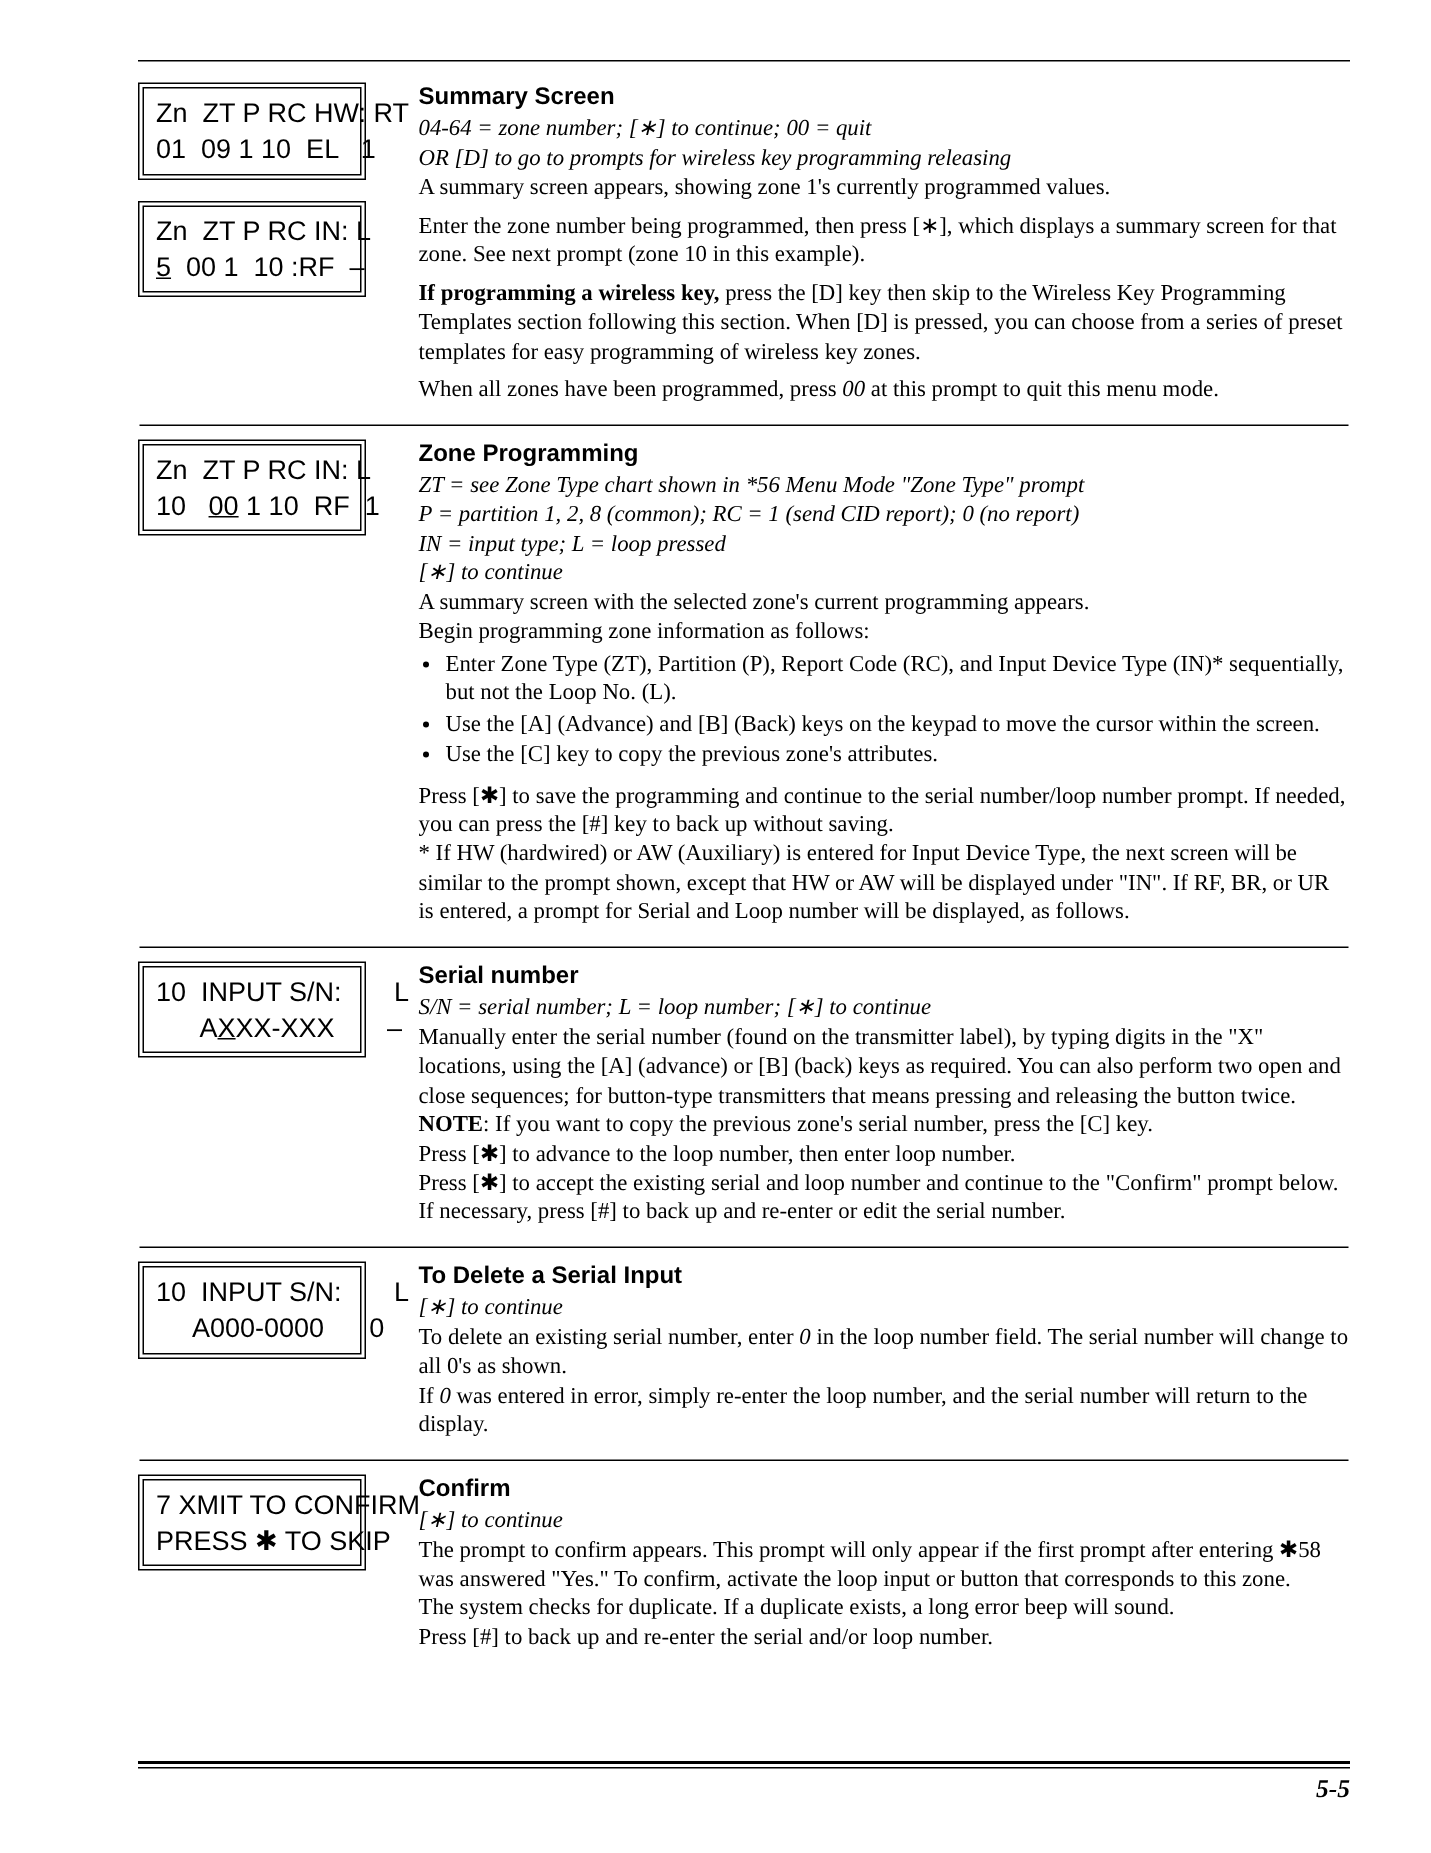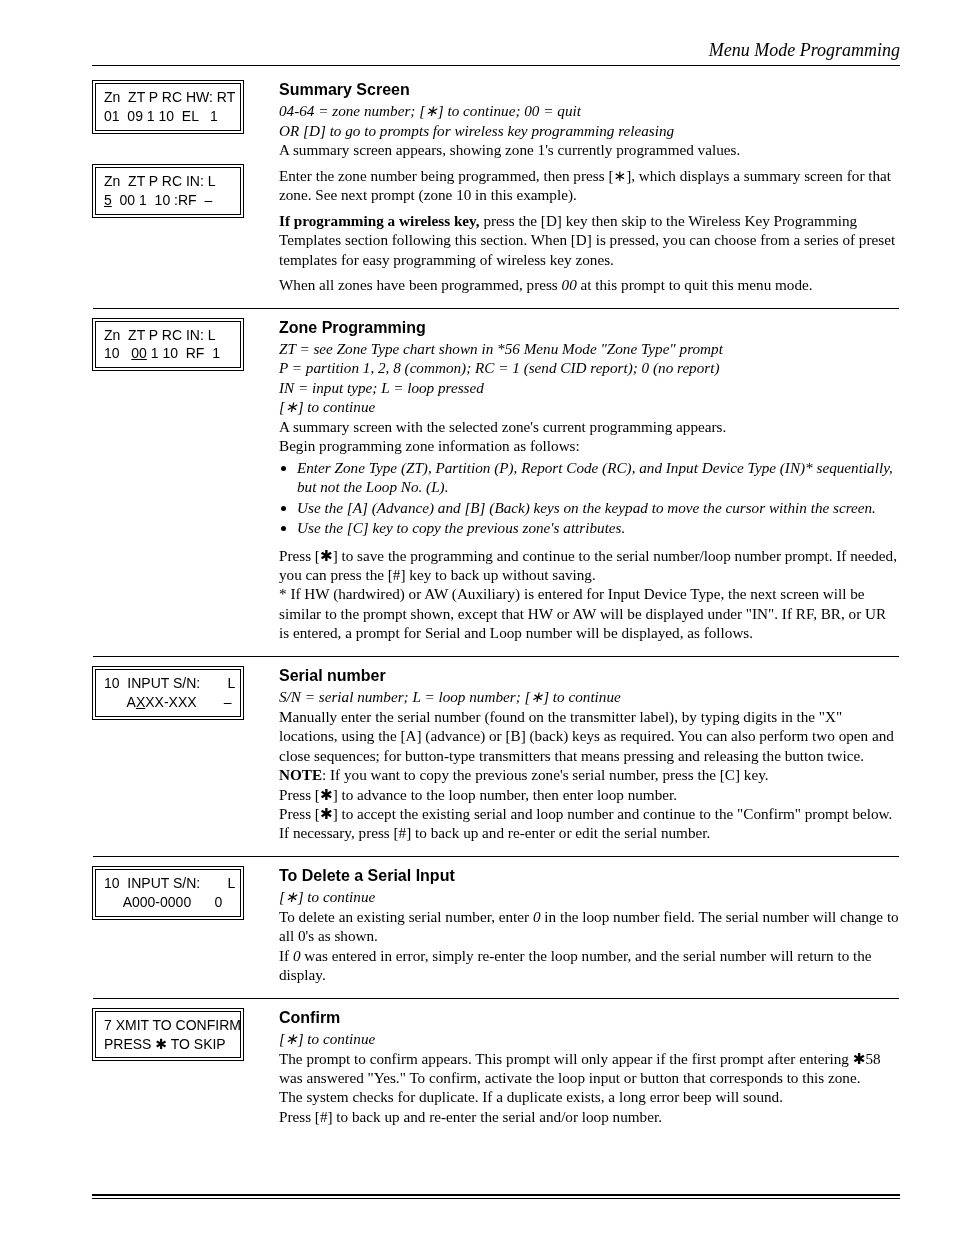--- a/index.html
+++ b/index.html
@@ -45,44 +45,43 @@
   td.right {
     vertical-align: top;
     padding: 4px 0;
     font-size: 15.2px;
     line-height: 1.28;
   }
   .lcd {
     border: 4px double #000;
     padding: 4px 8px;
     font-family: Arial, Helvetica, sans-serif;
-    font-size: 14px;
+    font-size: 18px;
     line-height: 1.35;
     white-space: pre;
     display: inline-block;
     width: 152px;
     box-sizing: border-box;
-    margin-bottom: 26px;
+    margin-bottom: 10px;
   }
   .lcd + .lcd {
     margin-top: 4px;
   }
   .h {
     font-family: Liberation Sans, sans-serif;
     font-weight: bold;
     font-size: 16px;
     margin: 0 0 1px 0;
   }
   .em {
     font-style: italic;
   }
   ul.bul {
     margin: 2px 0 4px 0;
     padding-left: 18px;
-    font-style: italic;
   }
   ul.bul li {
     margin: 1px 0;
   }
   .foot-rule-top {
     border: none;
     border-top: 2px solid #000;
     margin: 0;
   }
   .foot-rule-bot {
@@ -102,21 +101,20 @@
     right: 54px;
     bottom: 32px;
   }
   .u { text-decoration: underline; }
 </style>
 </head>
 <body>
 
 <div class="page">
 
-  <div class="running-head">Menu Mode Programming</div>
   <hr class="head-rule">
 
   <table class="layout">
 
     <tbody>
         <tr>
       <td class="left">
         <div class="lcd">Zn  ZT P RC HW: RT
 01  09 1 10  EL   1</div>
         <div class="lcd"><span>Zn  ZT P RC IN: L
@@ -225,15 +223,16 @@
         <div>Press [#] to back up and re-enter the serial and/or loop number.</div>
       </td>
     </tr>
 
   </tbody>
     </table>
 
   <div class="footer-block">
     <hr class="foot-rule-top">
     <hr class="foot-rule-bot">
+    <div class="page-num">5-5</div>
   </div>
 
 </div>
 
 </body></html>

